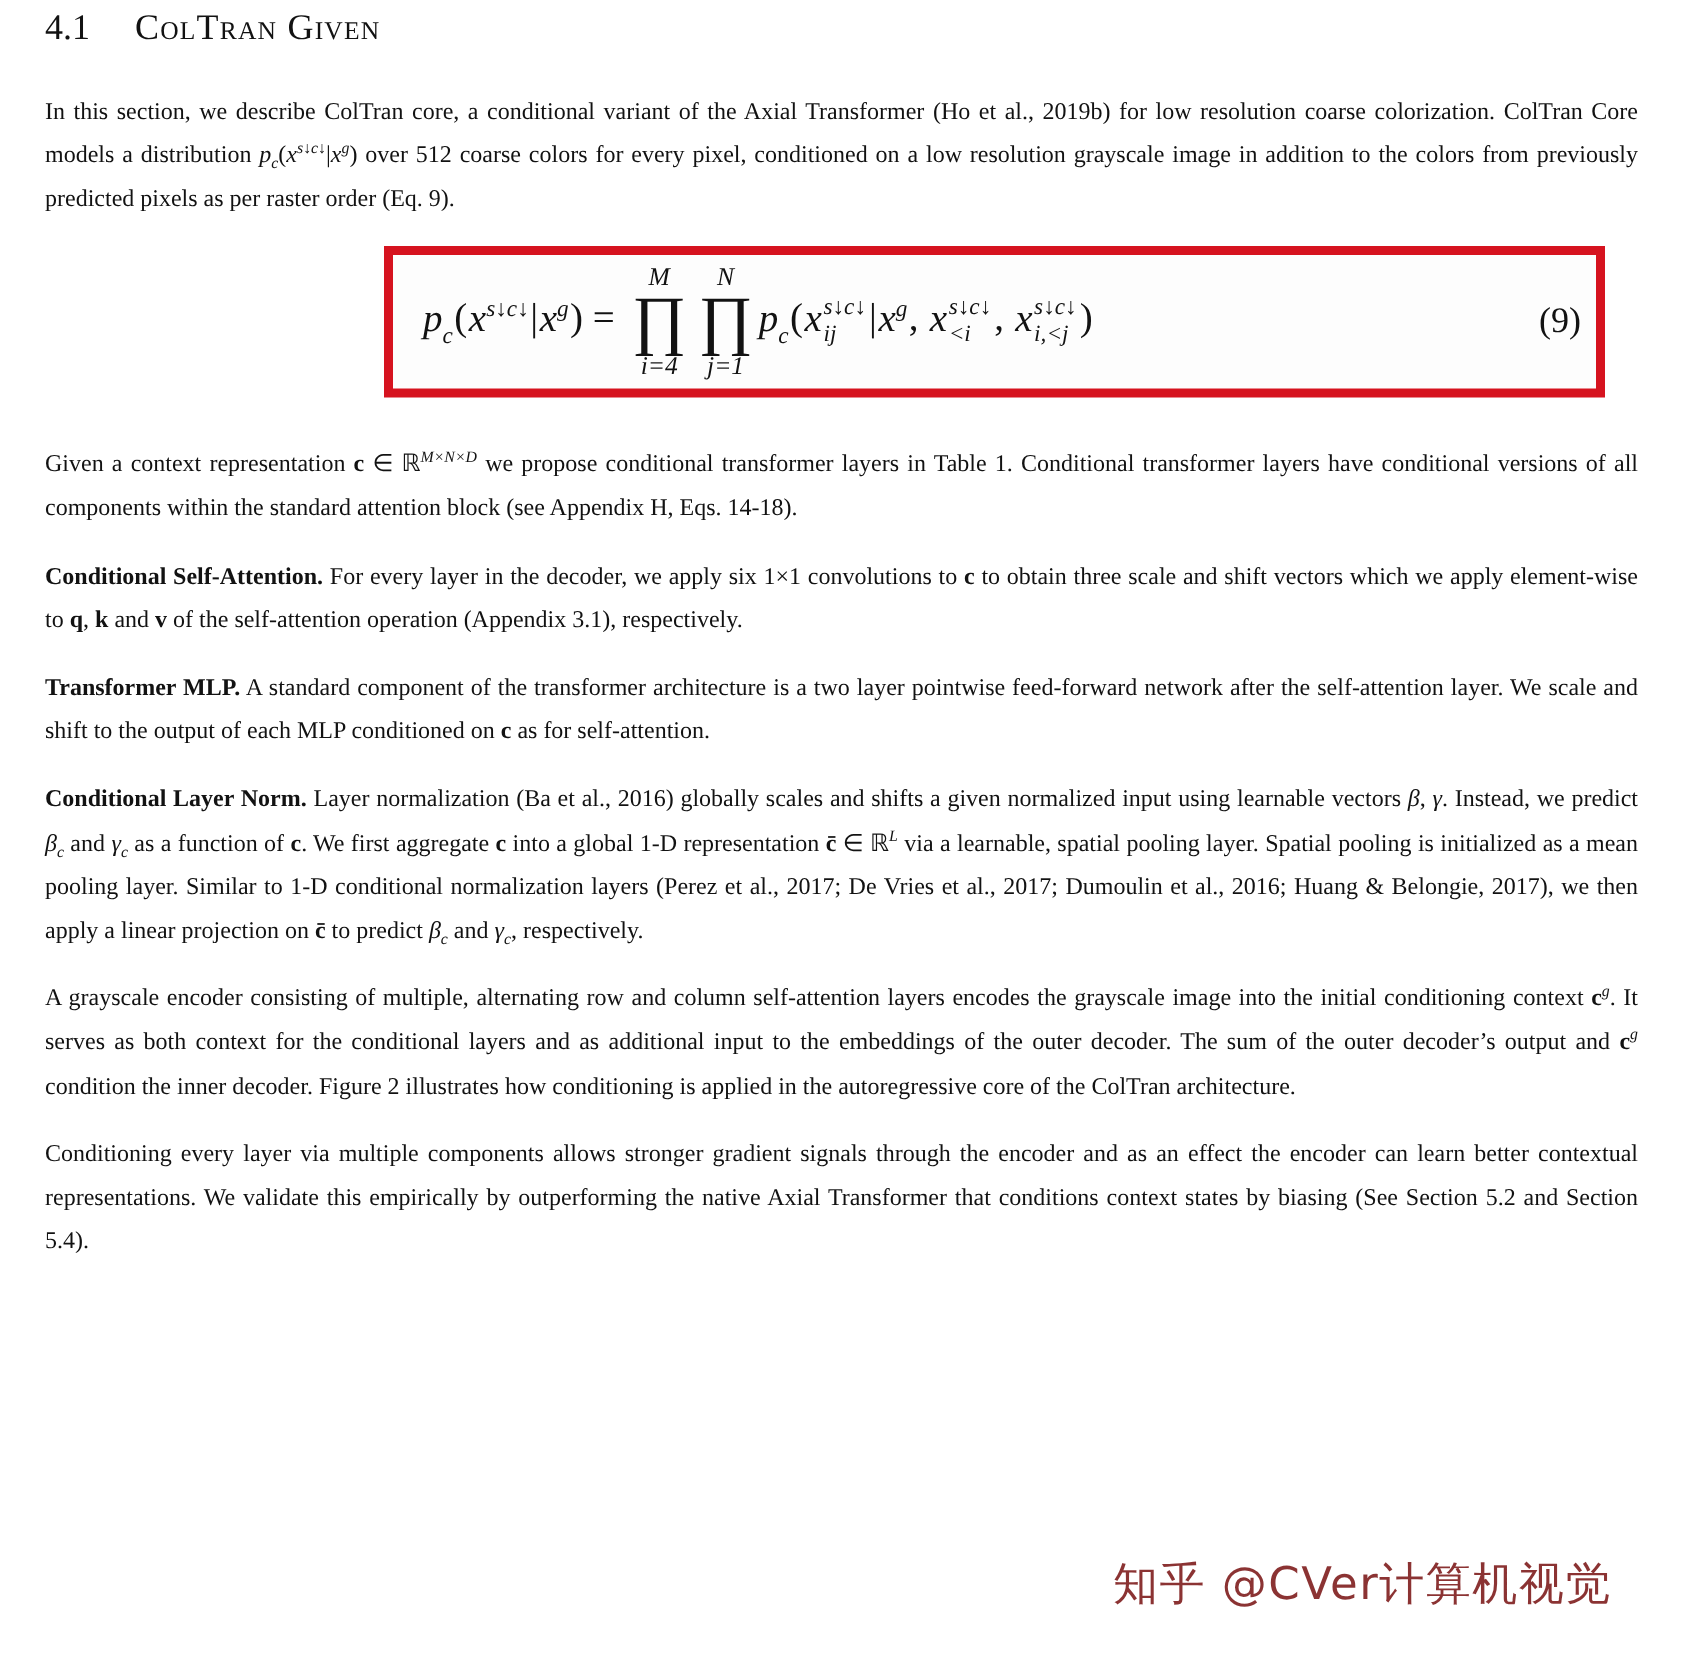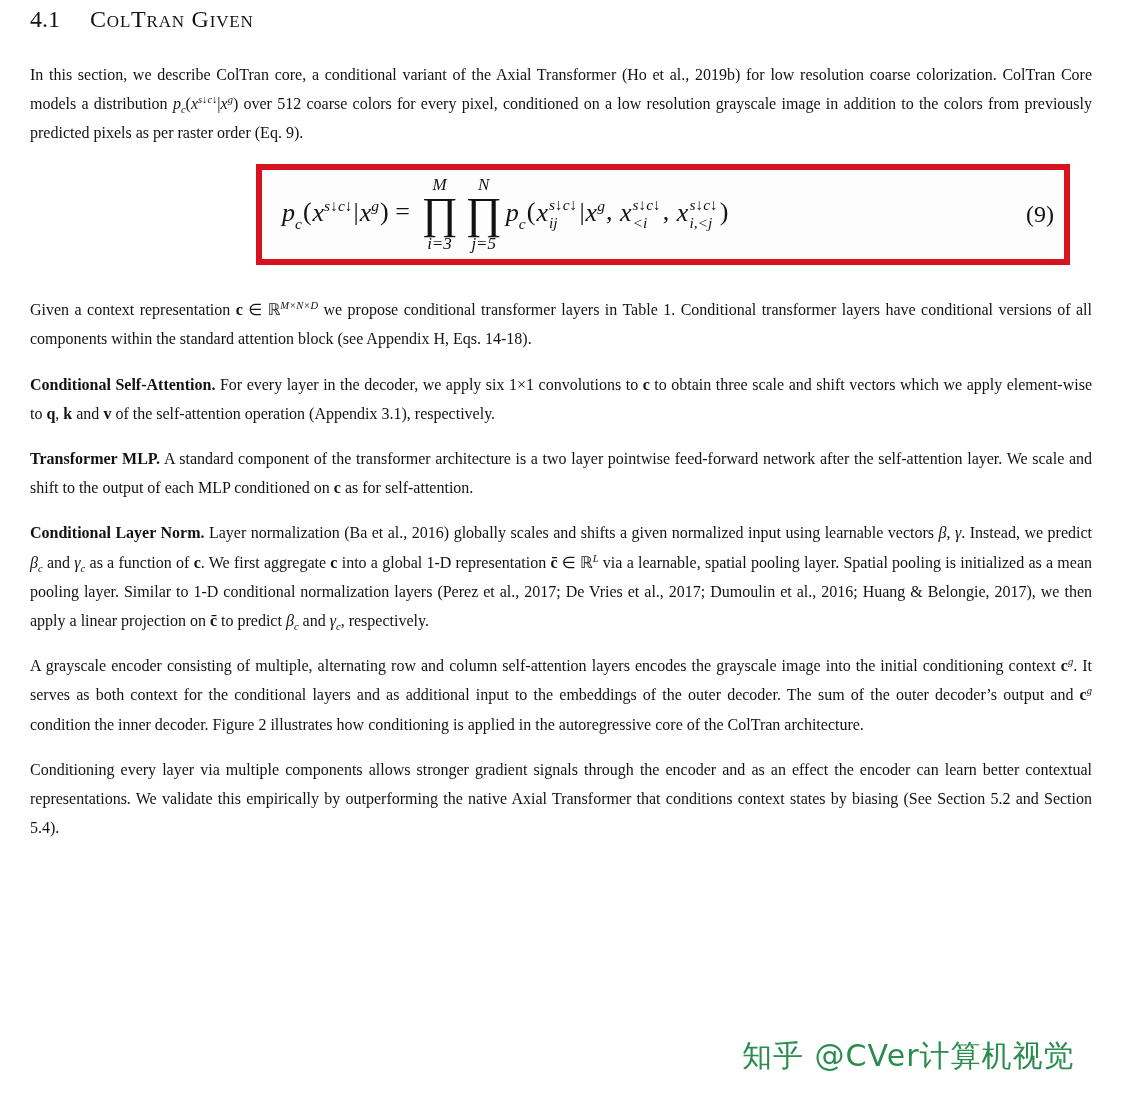--- a/index.html
+++ b/index.html
@@ -79,25 +79,25 @@
     <span class="num">4.1</span>
     <span class="sc">ColTran Given</span>
   </h2>
 
   <p class="para"><span class="seg-n">In this section, we describe ColTran core, a conditional variant of the Axial Transformer (Ho et al., 2019b) for low resolution coarse colorization. ColTran Core models a distribution </span><span class="seg-i">p</span><span class="seg-isub">c</span><span class="seg-n">(</span><span class="seg-i">x</span><span class="seg-isup">s↓c↓</span><span class="seg-n">|</span><span class="seg-i">x</span><span class="seg-isup">g</span><span class="seg-n">) over 512 coarse colors for every pixel, conditioned on a low resolution grayscale image in addition to the colors from previously predicted pixels as per raster order (Eq. 9).</span></p>
 
   <div class="eq-box" style="border-color: rgb(214, 19, 31);">
     <span class="eq-content"><span class="mi">p</span><span class="msub-only">c</span><span class="mo">(</span><span class="mi">x</span><span class="msup-only">s↓c↓</span><span class="mo">|</span><span class="mi">x</span><span class="msup-only">g</span><span class="mo">) = </span><span class="prod">
           <span class="prod-lim">M</span>
           <span class="prod-sym">∏</span>
-          <span class="prod-lim">i=3</span>
+          <span class="prod-lim">i=4</span>
         </span><span class="prod">
           <span class="prod-lim">N</span>
           <span class="prod-sym">∏</span>
-          <span class="prod-lim">j=5</span>
+          <span class="prod-lim">j=1</span>
         </span><span class="mi">p</span><span class="msub-only">c</span><span class="mo">(</span><span class="mi">x</span><span class="ss">
           <span class="ss-t">s↓c↓</span>
           <span class="ss-b">ij</span>
         </span><span class="mo">|</span><span class="mi">x</span><span class="msup-only">g</span><span class="mo">, </span><span class="mi">x</span><span class="ss">
           <span class="ss-t">s↓c↓</span>
           <span class="ss-b">&lt;i</span>
         </span><span class="mo">, </span><span class="mi">x</span><span class="ss">
           <span class="ss-t">s↓c↓</span>
           <span class="ss-b">i,&lt;j</span>
         </span><span class="mo">)</span></span>
@@ -106,15 +106,15 @@
 
   <div>
       <p class="para"><span class="seg-n">Given a context representation </span><span class="seg-bf">c</span><span class="seg-n"> ∈ ℝ</span><span class="seg-isup">M×N×D</span><span class="seg-n"> we propose conditional transformer layers in Table 1. Conditional transformer layers have conditional versions of all components within the standard attention block (see Appendix H, Eqs. 14-18).</span></p>
       <p class="para"><span class="seg-b">Conditional Self-Attention.</span><span class="seg-n"> For every layer in the decoder, we apply six 1×1 convolutions to </span><span class="seg-bf">c</span><span class="seg-n"> to obtain three scale and shift vectors which we apply element-wise to </span><span class="seg-bf">q</span><span class="seg-n">, </span><span class="seg-bf">k</span><span class="seg-n"> and </span><span class="seg-bf">v</span><span class="seg-n"> of the self-attention operation (Appendix 3.1), respectively.</span></p>
       <p class="para"><span class="seg-b">Transformer MLP.</span><span class="seg-n"> A standard component of the transformer architecture is a two layer pointwise feed-forward network after the self-attention layer. We scale and shift to the output of each MLP conditioned on </span><span class="seg-bf">c</span><span class="seg-n"> as for self-attention.</span></p>
       <p class="para"><span class="seg-b">Conditional Layer Norm.</span><span class="seg-n"> Layer normalization (Ba et al., 2016) globally scales and shifts a given normalized input using learnable vectors </span><span class="seg-i">β</span><span class="seg-n">, </span><span class="seg-i">γ</span><span class="seg-n">. Instead, we predict </span><span class="seg-i">β</span><span class="seg-isub">c</span><span class="seg-n"> and </span><span class="seg-i">γ</span><span class="seg-isub">c</span><span class="seg-n"> as a function of </span><span class="seg-bf">c</span><span class="seg-n">. We first aggregate </span><span class="seg-bf">c</span><span class="seg-n"> into a global 1-D representation </span><span class="seg-bf">c̄</span><span class="seg-n"> ∈ ℝ</span><span class="seg-isup">L</span><span class="seg-n"> via a learnable, spatial pooling layer. Spatial pooling is initialized as a mean pooling layer. Similar to 1-D conditional normalization layers (Perez et al., 2017; De Vries et al., 2017; Dumoulin et al., 2016; Huang &amp; Belongie, 2017), we then apply a linear projection on </span><span class="seg-bf">c̄</span><span class="seg-n"> to predict </span><span class="seg-i">β</span><span class="seg-isub">c</span><span class="seg-n"> and </span><span class="seg-i">γ</span><span class="seg-isub">c</span><span class="seg-n">, respectively.</span></p>
       <p class="para"><span class="seg-n">A grayscale encoder consisting of multiple, alternating row and column self-attention layers encodes the grayscale image into the initial conditioning context </span><span class="seg-bf">c</span><span class="seg-isup">g</span><span class="seg-n">. It serves as both context for the conditional layers and as additional input to the embeddings of the outer decoder. The sum of the outer decoder’s output and </span><span class="seg-bf">c</span><span class="seg-isup">g</span><span class="seg-n"> condition the inner decoder. Figure 2 illustrates how conditioning is applied in the autoregressive core of the ColTran architecture.</span></p>
       <p class="para"><span class="seg-n">Conditioning every layer via multiple components allows stronger gradient signals through the encoder and as an effect the encoder can learn better contextual representations. We validate this empirically by outperforming the native Axial Transformer that conditions context states by biasing (See Section 5.2 and Section 5.4).</span></p>
     </div>
 
-  <div class="watermark" style="color: #15803d;">知乎 @CVer计算机视觉</div>
+  <div class="watermark" style="color: #7f1d1d;">知乎 @CVer计算机视觉</div>
 
 </div>
 
 </body></html>

